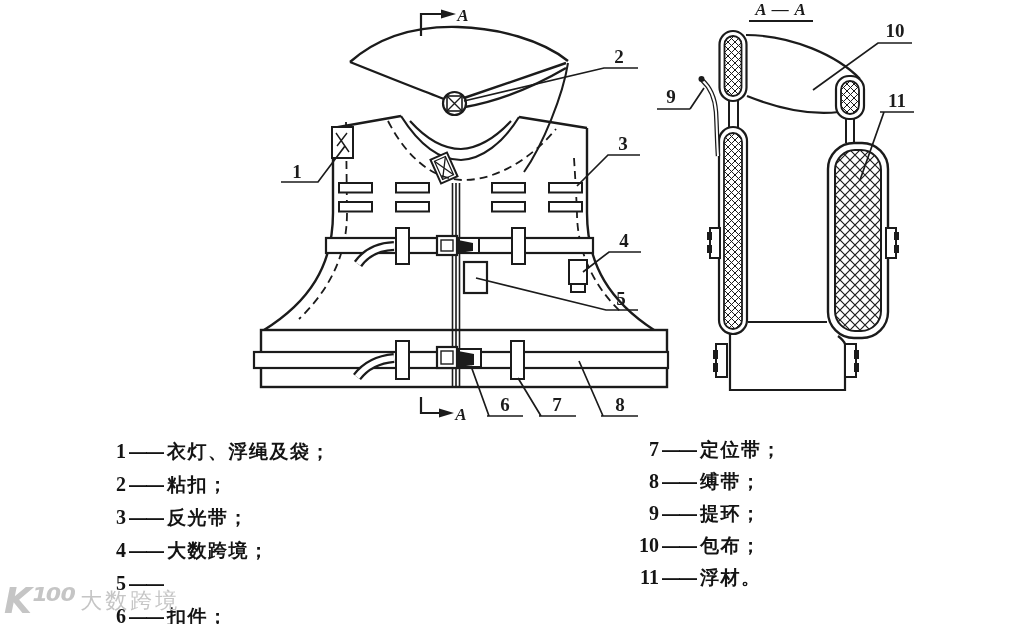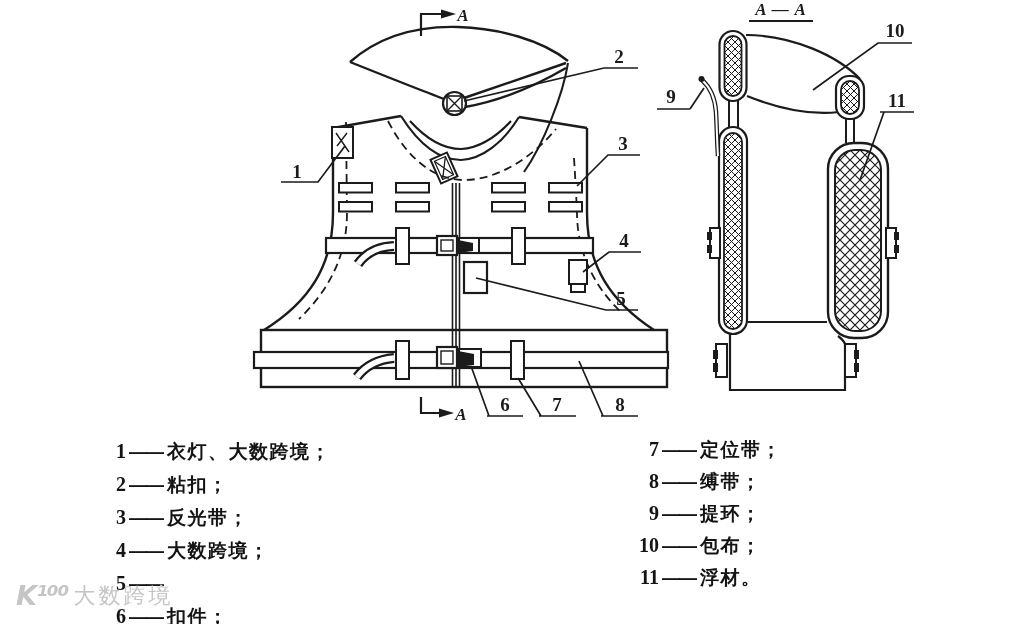--- a/index.html
+++ b/index.html
@@ -19,21 +19,21 @@
   .legend-num{font-family:"Liberation Serif",serif;font-weight:bold;font-size:20px;}
   .legend-left .legend-num{width:28px;text-align:right;}
   .legend-right .legend-num{width:61px;text-align:right;}
   .legend-dash{font-weight:bold;font-size:18px;letter-spacing:-1px;margin:0 4px 0 3px;}
   .legend-label{font-weight:bold;font-size:19px;letter-spacing:1.5px;
                 font-family:"Liberation Sans",sans-serif;}
 
   .watermark{position:absolute;left:4px;top:580px;display:flex;align-items:center;
              color:#c5c5c5;z-index:5;user-select:none;}
   .wm-logo{font-family:"DejaVu Sans",sans-serif;font-weight:bold;font-style:italic;
-           font-size:27px;letter-spacing:-1px;margin-right:5px;margin-left:12px;}
+           font-size:36px;letter-spacing:-1px;margin-right:5px;}
   .wm-text{font-weight:normal;font-size:22px;letter-spacing:3px;}
 </style>
 </head>
 <body>
 
 <div class="stage">
 
 <svg width="1036" height="624" viewBox="0 0 1036 624">
   <defs>
     <pattern id="hatchS" width="7" height="7" patternUnits="userSpaceOnUse">
@@ -241,21 +241,21 @@
     <text class="callout-num" x="671" y="103">9</text>
     <text class="callout-num" x="895" y="37">10</text>
     <text class="callout-num" x="897" y="107">11</text>
   </g>
 </svg>
 
   <div class="legend legend-left">
     <div class="legend-row">
       <span class="legend-num">1</span>
       <span class="legend-dash">——</span>
-      <span class="legend-label">衣灯、大数跨境；</span>
+      <span class="legend-label">衣灯、浮绳及袋；</span>
     </div>
     <div class="legend-row">
       <span class="legend-num">2</span>
       <span class="legend-dash">——</span>
       <span class="legend-label">粘扣；</span>
     </div>
     <div class="legend-row">
       <span class="legend-num">3</span>
       <span class="legend-dash">——</span>
       <span class="legend-label">反光带；</span>

